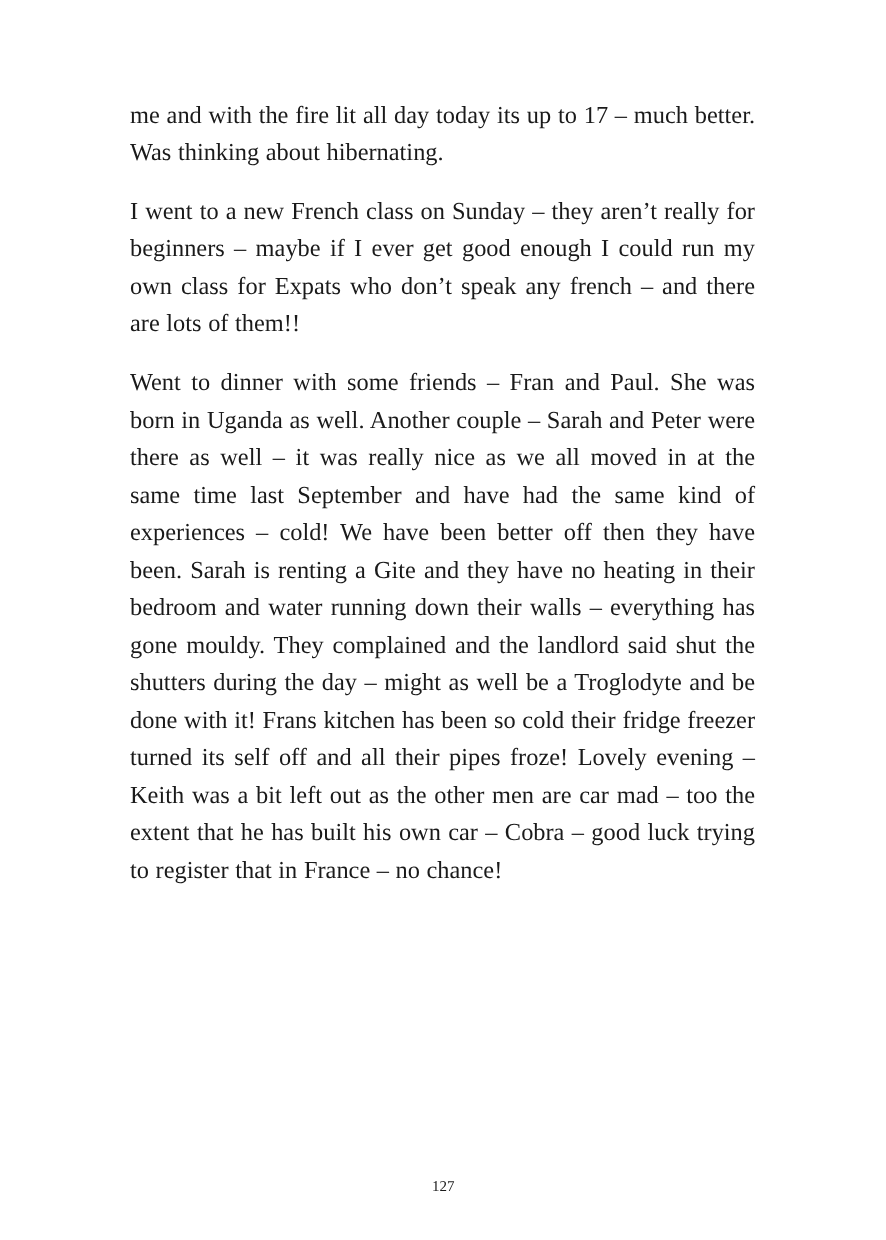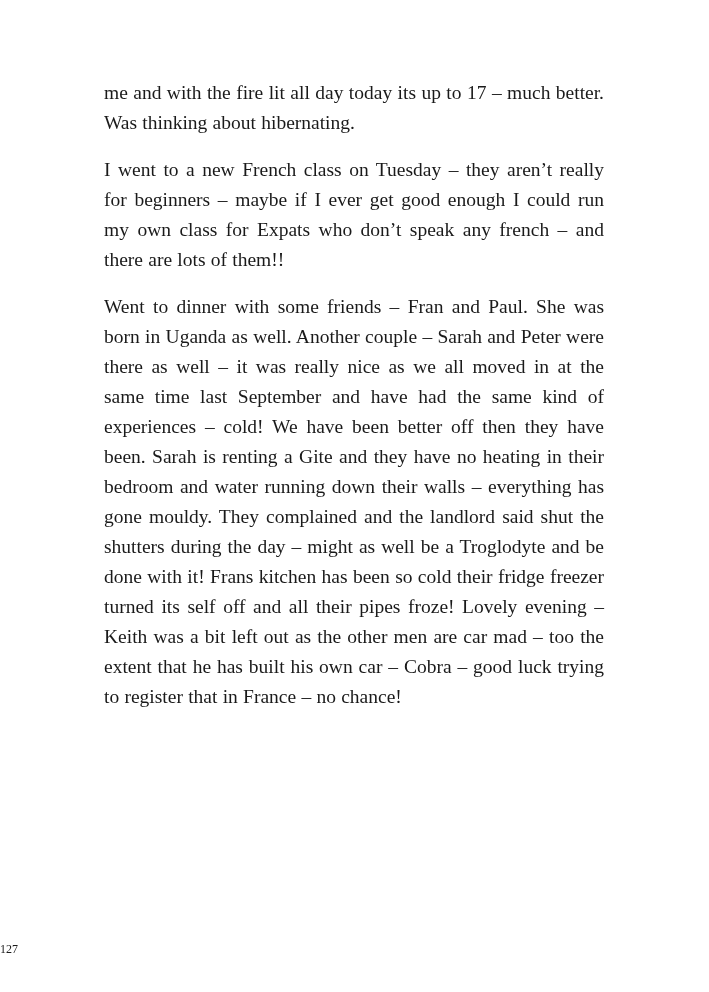--- a/index.html
+++ b/index.html
@@ -39,28 +39,29 @@
     word-spacing: 0.02em;
   }
   .para:last-child {
     margin-bottom: 0;
   }
   .folio {
     position: absolute;
     left: 0;
     top: 942px;
     width: 709px;
+    text-align: center;
     font-size: 12px;
     font-family: "Liberation Serif", serif;
     color: #1a1a1a;
   }
 </style>
 </head>
 <body>
 
 <div class="page">
   <div class="text-column">
     <p class="para">me and with the fire lit all day today its up to 17 – much better. Was thinking about hibernating.</p>
-    <p class="para">I went to a new French class on Tuesday – they aren’t really for beginners – maybe if I ever get good enough I could run my own class for Expats who don’t speak any french – and there are lots of them!!</p>
+    <p class="para">I went to a new French class on Sunday – they aren’t really for beginners – maybe if I ever get good enough I could run my own class for Expats who don’t speak any french – and there are lots of them!!</p>
     <p class="para">Went to dinner with some friends – Fran and Paul. She was born in Uganda as well. Another couple – Sarah and Peter were there as well – it was really nice as we all moved in at the same time last September and have had the same kind of experiences – cold! We have been better off then they have been. Sarah is renting a Gite and they have no heating in their bedroom and water running down their walls – everything has gone mouldy. They complained and the landlord said shut the shutters during the day – might as well be a Troglodyte and be done with it! Frans kitchen has been so cold their fridge freezer turned its self off and all their pipes froze! Lovely evening – Keith was a bit left out as the other men are car mad – too the extent that he has built his own car – Cobra – good luck trying to register that in France – no chance!</p>
   </div>
   <div class="folio">127</div>
 </div>
 
 </body></html>

